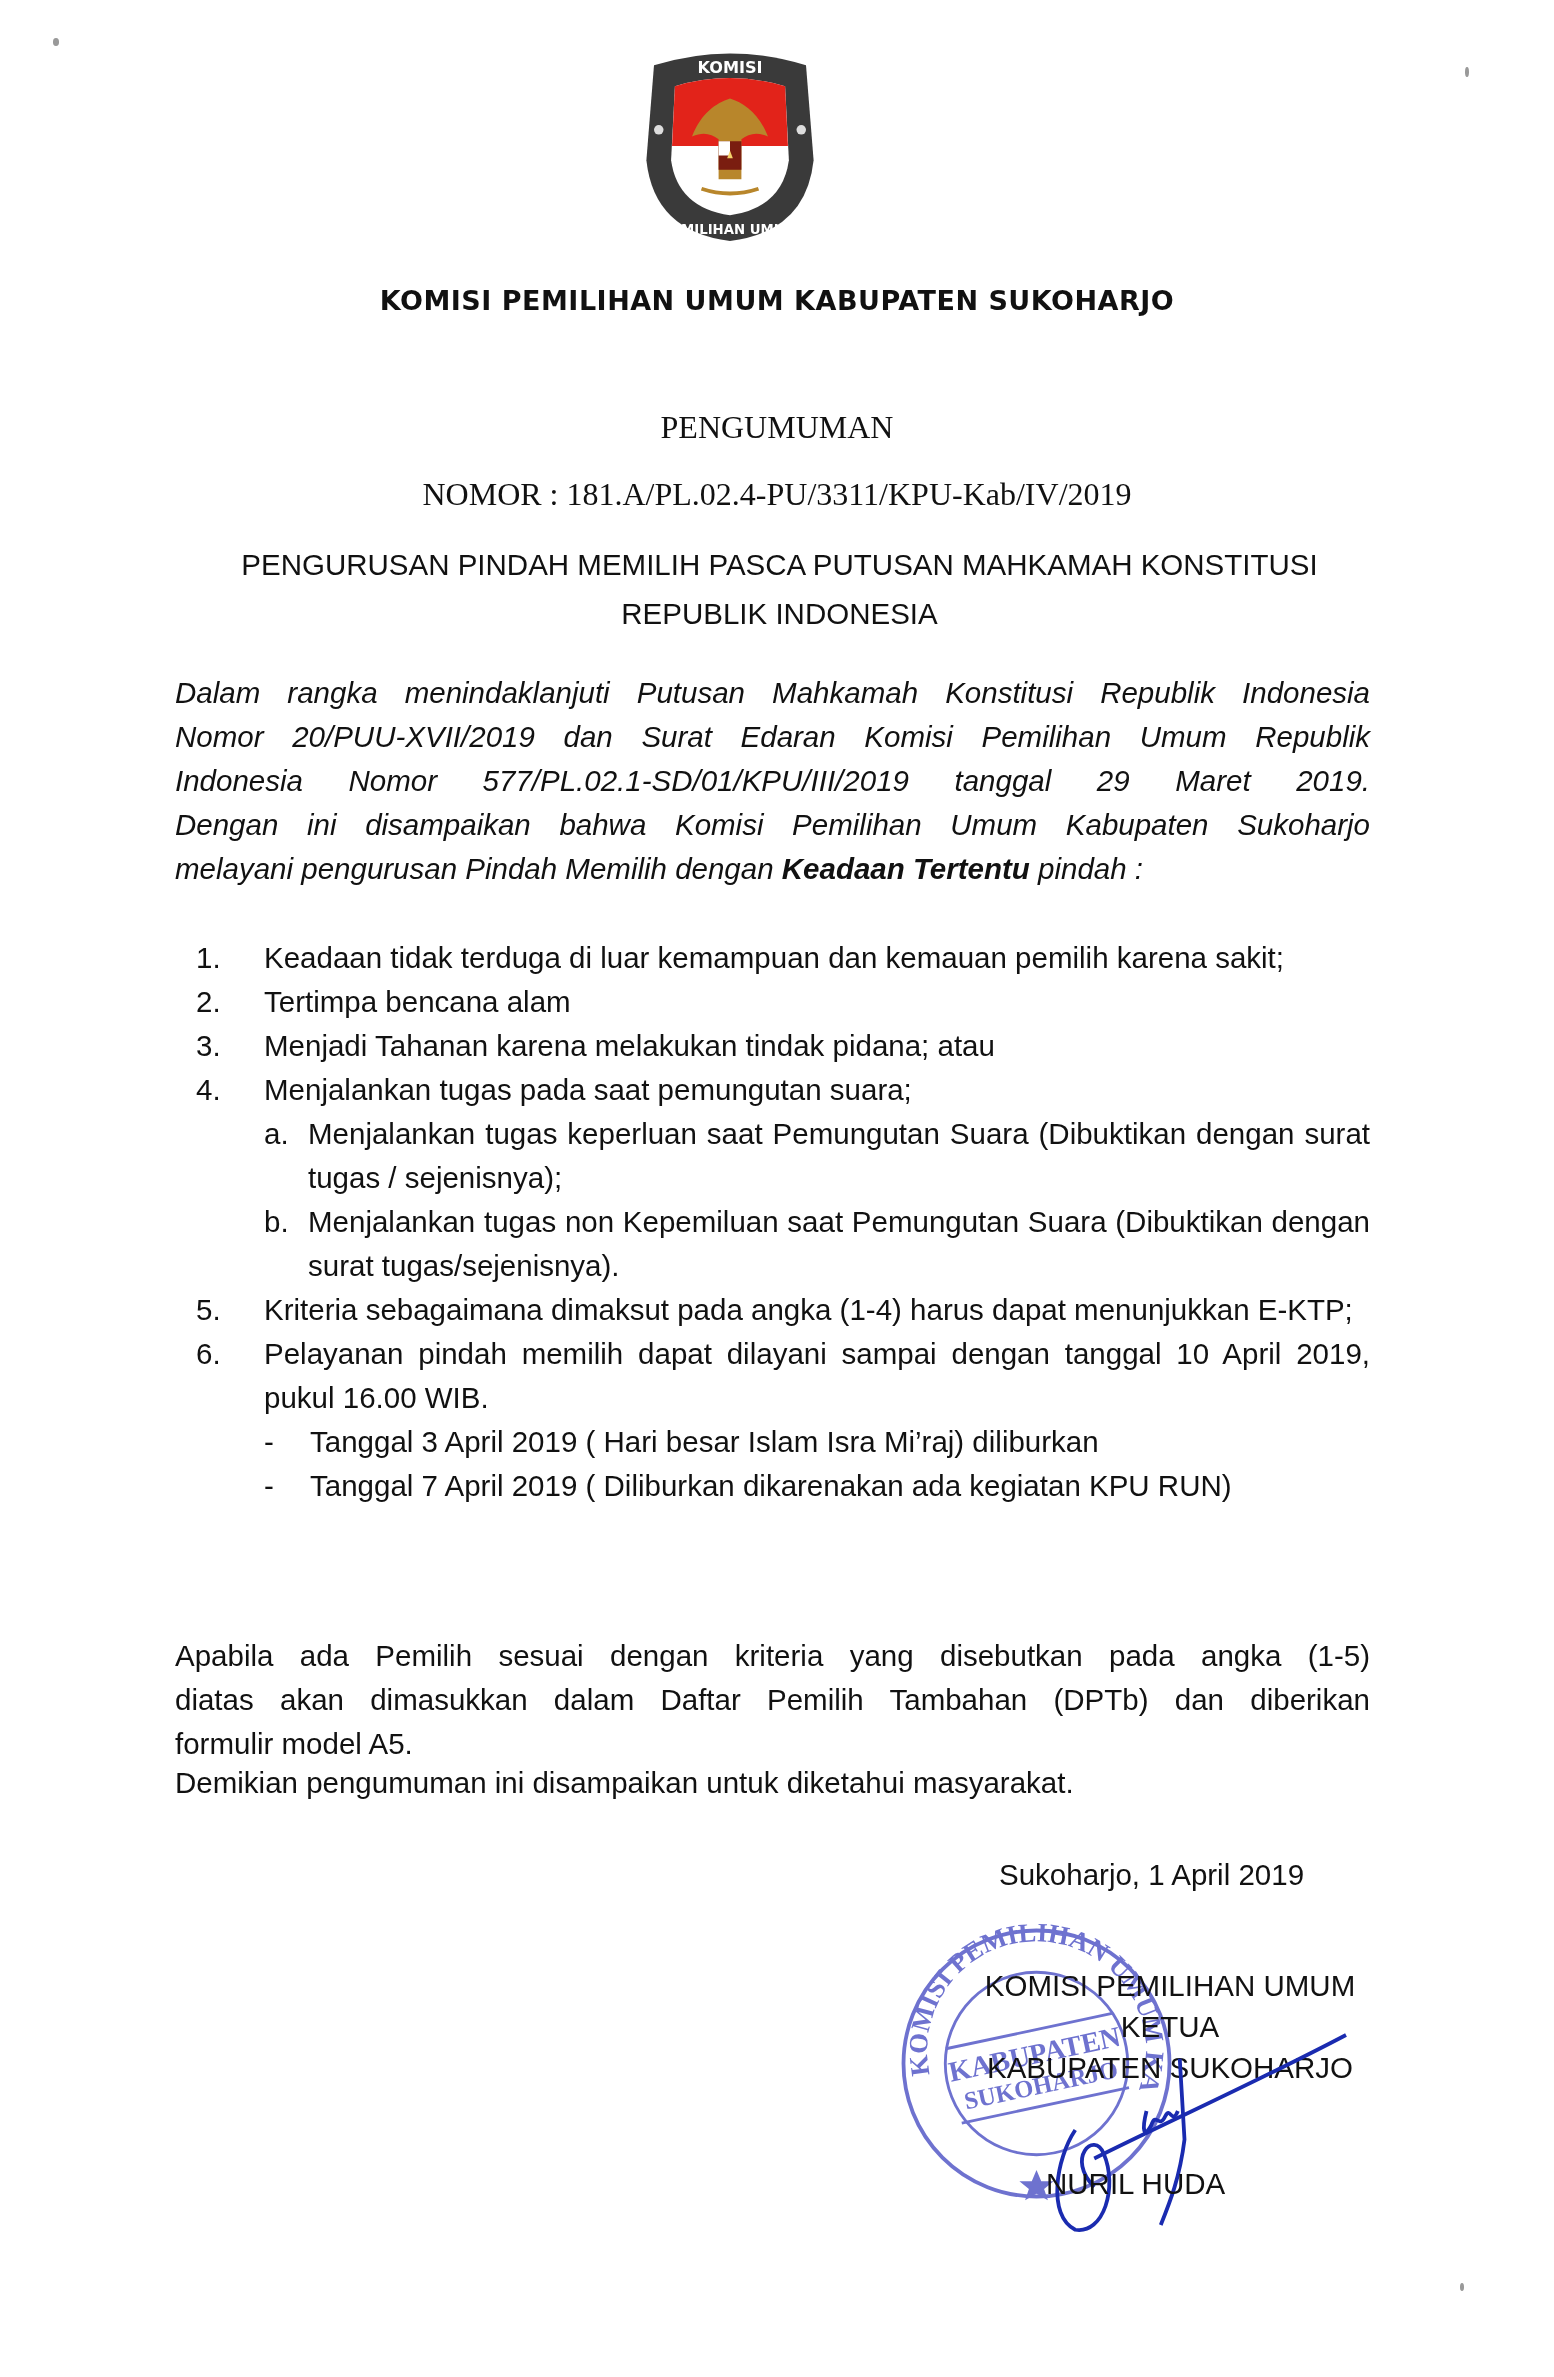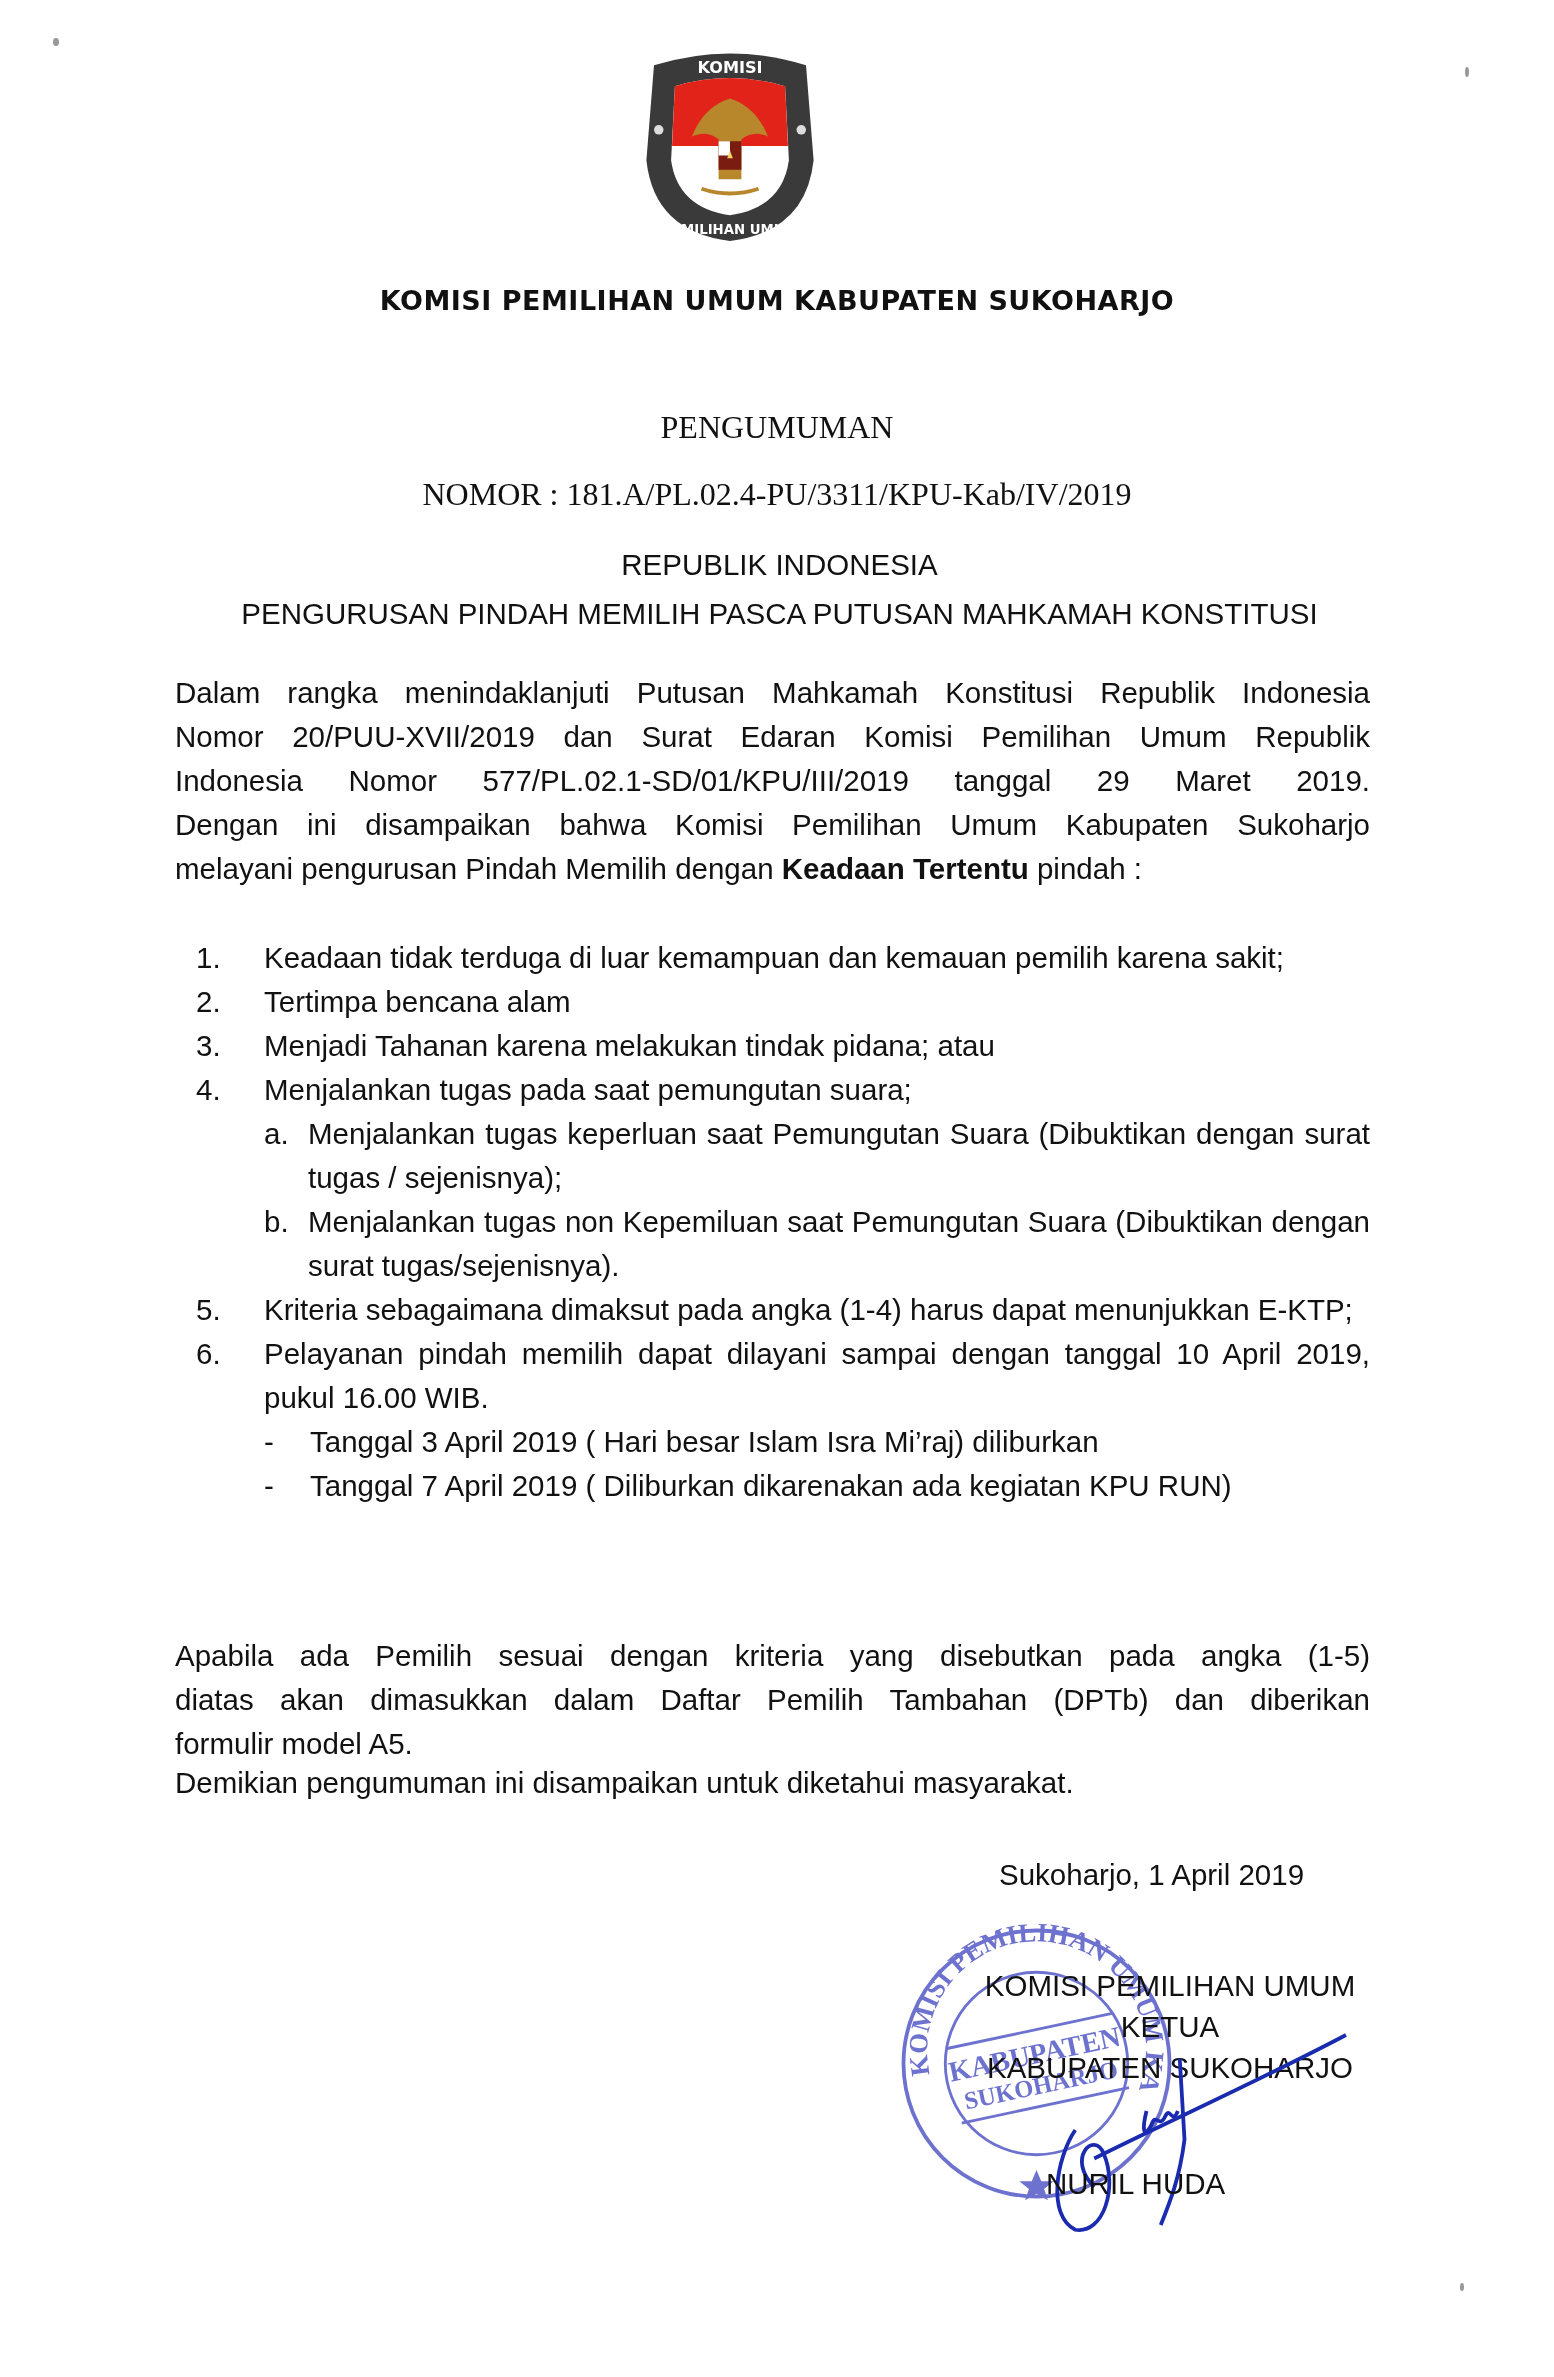--- a/index.html
+++ b/index.html
@@ -16,21 +16,21 @@
     font-family: "Liberation Serif", serif; font-size: 32px; }
   .announce { top: 409px; }
   .nomor { top: 476px; }
 
   .subject { position: absolute; left: 171px; width: 1217px; text-align: center; top: 540px;
     font-family: "Liberation Sans", sans-serif; font-size: 29.5px; line-height: 49px; }
 
   .body-text { font-family: "Liberation Sans", sans-serif; font-size: 29.5px; line-height: 44px; }
 
   .intro { position: absolute; left: 175px; width: 1195px; top: 671px; text-align: justify; text-align-last: left; }
-  .intro .line { display: block; text-align: justify; text-align-last: justify; height: 44px; }
+  .intro .line { display: block; text-align: justify; text-align-last: justify; height: 44px; font-style: italic; }
   .intro .line.last { text-align-last: left; }
 
   .list { position: absolute; left: 196px; width: 1174px; top: 936px; }
   .item { display: flex; }
   .num { width: 68px; flex: none; }
   .item-text { flex: 1; text-align: justify; }
   .sub { display: flex; margin-left: 68px; }
   .sub .num { width: 44px; }
   .dash { display: flex; margin-left: 68px; }
   .dash .num { width: 46px; }
@@ -70,22 +70,22 @@
     <path d="M70,150 Q100,160 130,150" stroke="#b8862b" stroke-width="4" fill="none"></path>
     <text x="100" y="28" text-anchor="middle" font-family="DejaVu Sans, sans-serif" font-weight="bold" font-size="17" fill="#fff">KOMISI</text>
     <text x="100" y="198" text-anchor="middle" font-family="DejaVu Sans, sans-serif" font-weight="bold" font-size="14" fill="#fff">PEMILIHAN UMUM</text>
   </svg>
 
   <div class="org-title">KOMISI PEMILIHAN UMUM KABUPATEN SUKOHARJO</div>
   <div class="serif-line announce">PENGUMUMAN</div>
   <div class="serif-line nomor">NOMOR : 181.A/PL.02.4-PU/3311/KPU-Kab/IV/2019</div>
 
   <div class="subject">
+    <div>PENGURUSAN PINDAH MEMILIH PASCA PUTUSAN MAHKAMAH KONSTITUSI</div>
     <div>REPUBLIK INDONESIA</div>
-    <div>PENGURUSAN PINDAH MEMILIH PASCA PUTUSAN MAHKAMAH KONSTITUSI</div>
   </div>
 
   <div class="intro body-text">
     <span class="line">Dalam rangka menindaklanjuti Putusan Mahkamah Konstitusi Republik Indonesia</span>
     <span class="line">Nomor 20/PUU-XVII/2019 dan Surat Edaran Komisi Pemilihan Umum Republik</span>
     <span class="line">Indonesia Nomor 577/PL.02.1-SD/01/KPU/III/2019 tanggal 29 Maret 2019.</span>
     <span class="line">Dengan ini disampaikan bahwa Komisi Pemilihan Umum Kabupaten Sukoharjo</span>
     <span class="line last"><span>melayani pengurusan Pindah Memilih dengan </span><b>Keadaan Tertentu</b><span> pindah :</span></span>
   </div>
 

